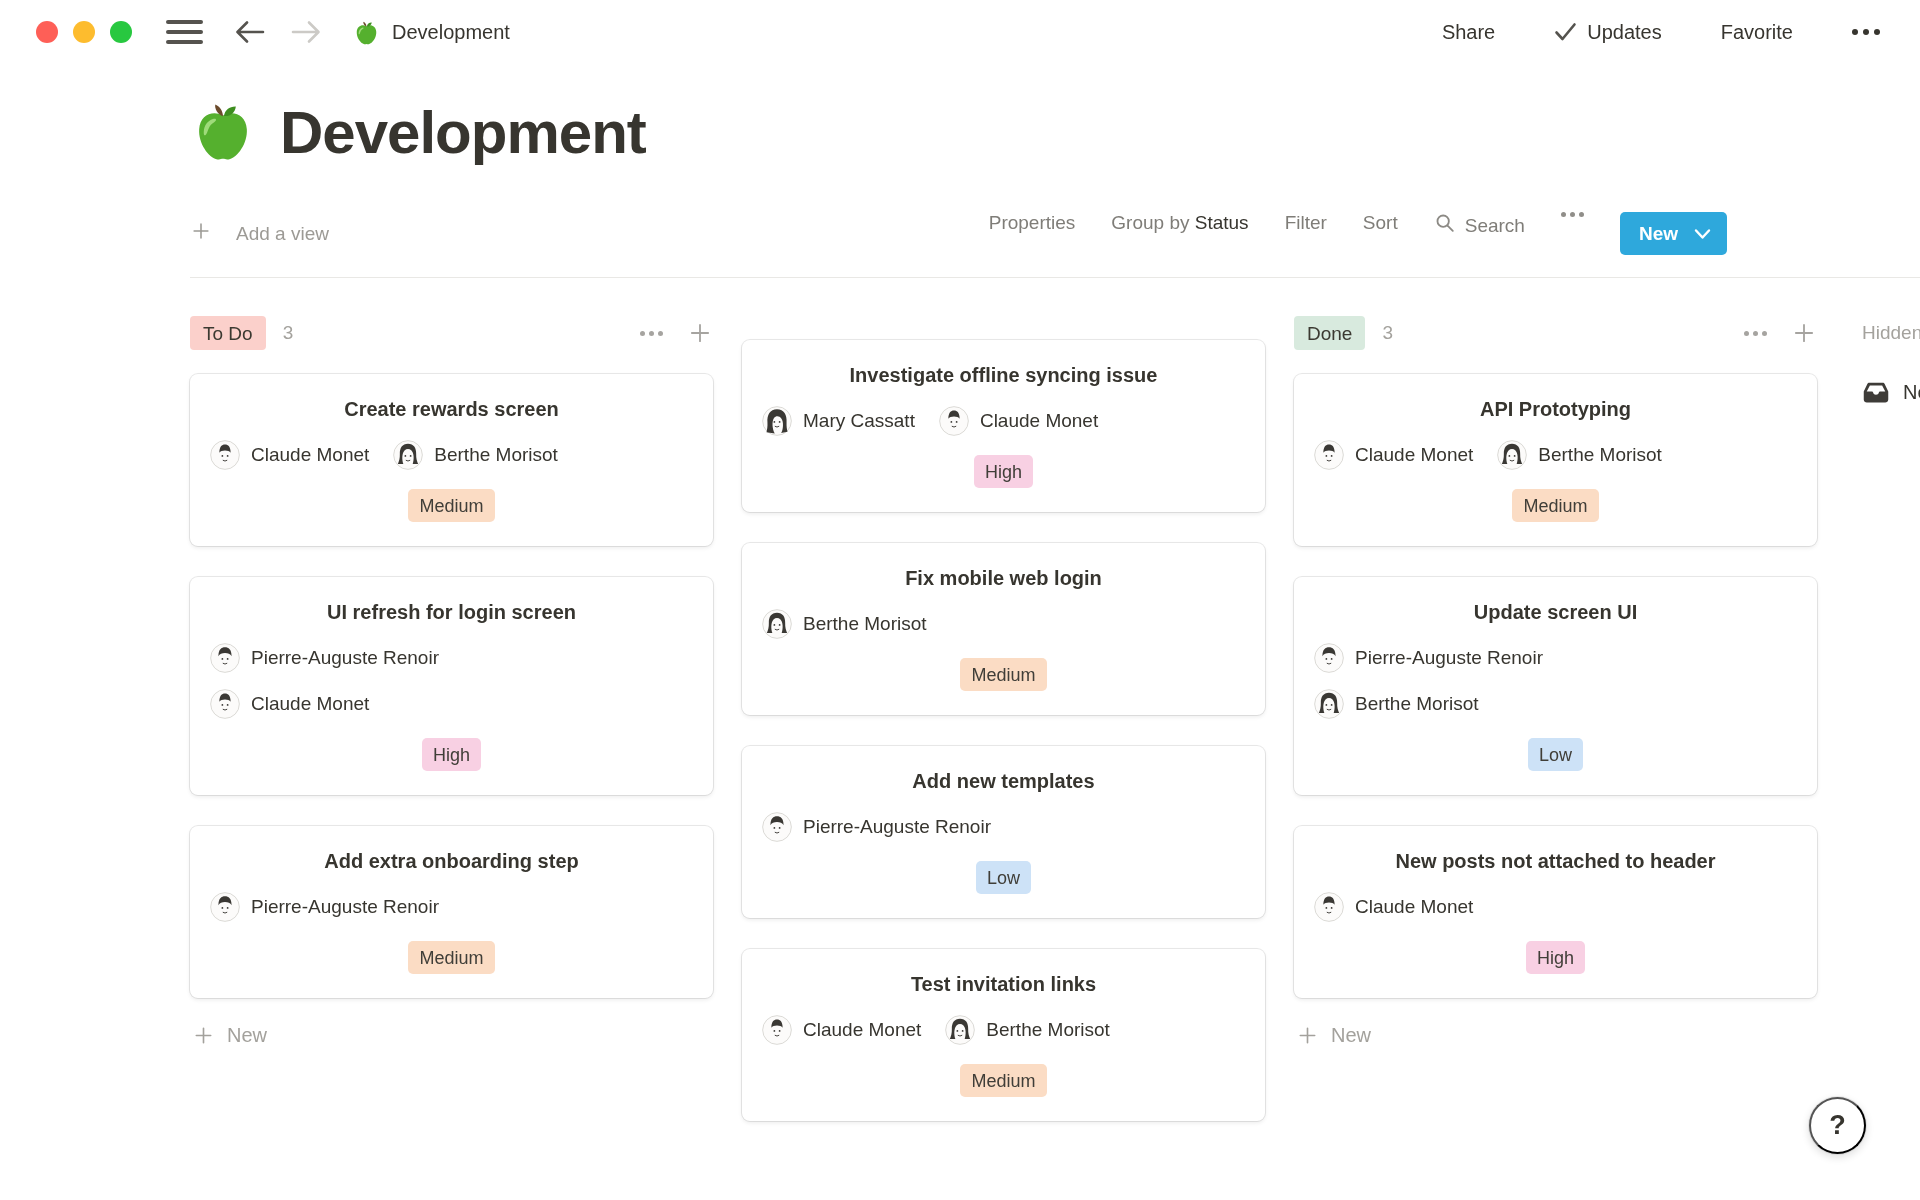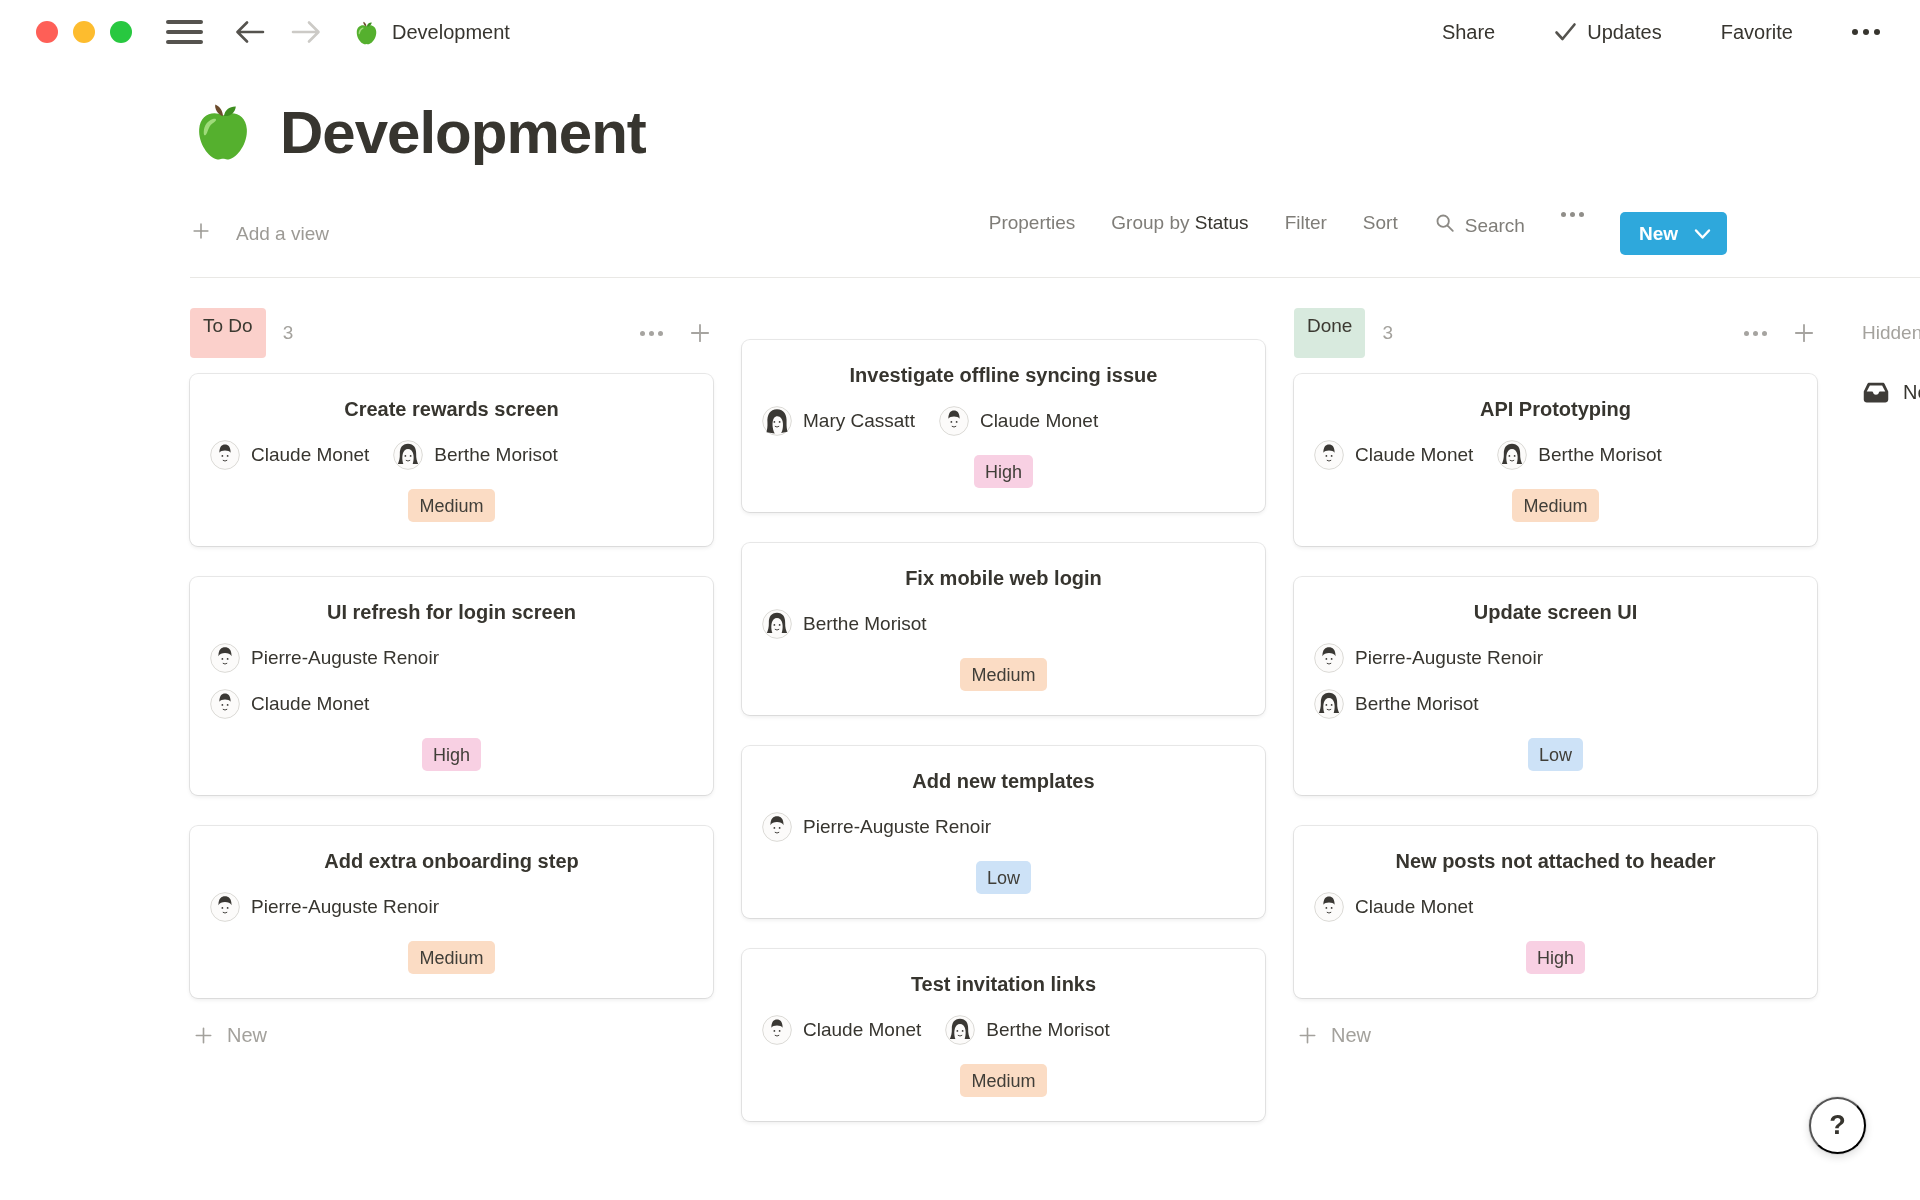--- a/index.html
+++ b/index.html
@@ -46,21 +46,21 @@
   .new-btn { border:none; cursor:pointer; background:#2EA8DC; color:#fff; font-weight:700; font-size:19px;
              font-family:inherit; padding:0 16px 0 19px; height:43px; border-radius:5px;
              display:flex; align-items:center; gap:16px; }
 
   .divider { border:none; border-top:1px solid #E9E8E5; margin:22px 0 0 0; }
 
   
   .board { display:flex; gap:29px; margin-top:38px; align-items:flex-start; }
   .column { width:523px; flex:none; }
   .col-header { display:flex; align-items:center; height:34px; }
-  .col-badge { font-size:19px; line-height:1; padding:8px 13px 23px; border-radius:4px; color:#3B3931; }
+  .col-badge { font-size:19px; line-height:1; padding:8px 13px 7px; border-radius:4px; color:#3B3931; }
   .col-count { color:#A4A29D; margin-left:17px; font-size:19px; }
   .col-actions { margin-left:auto; display:flex; align-items:center; gap:24px; }
   .col-dots { display:flex; gap:4px; }
   .col-dots i { width:5px; height:5px; border-radius:50%; background:#A6A4A0; }
 
   .cards { margin-top:24px; display:flex; flex-direction:column; gap:31px;text-align:center; }
   .card { background:#fff; border-radius:8px; padding:21px 20px 24px;
           box-shadow:0 0 0 1px rgba(15,15,15,0.09), 0 2px 4px rgba(15,15,15,0.08); cursor:pointer; }
   .card-title { font-size:20px; font-weight:600; line-height:29px; color:#37352F; }
   .assignee-row { display:flex; align-items:center; gap:24px; margin-top:16px; }

